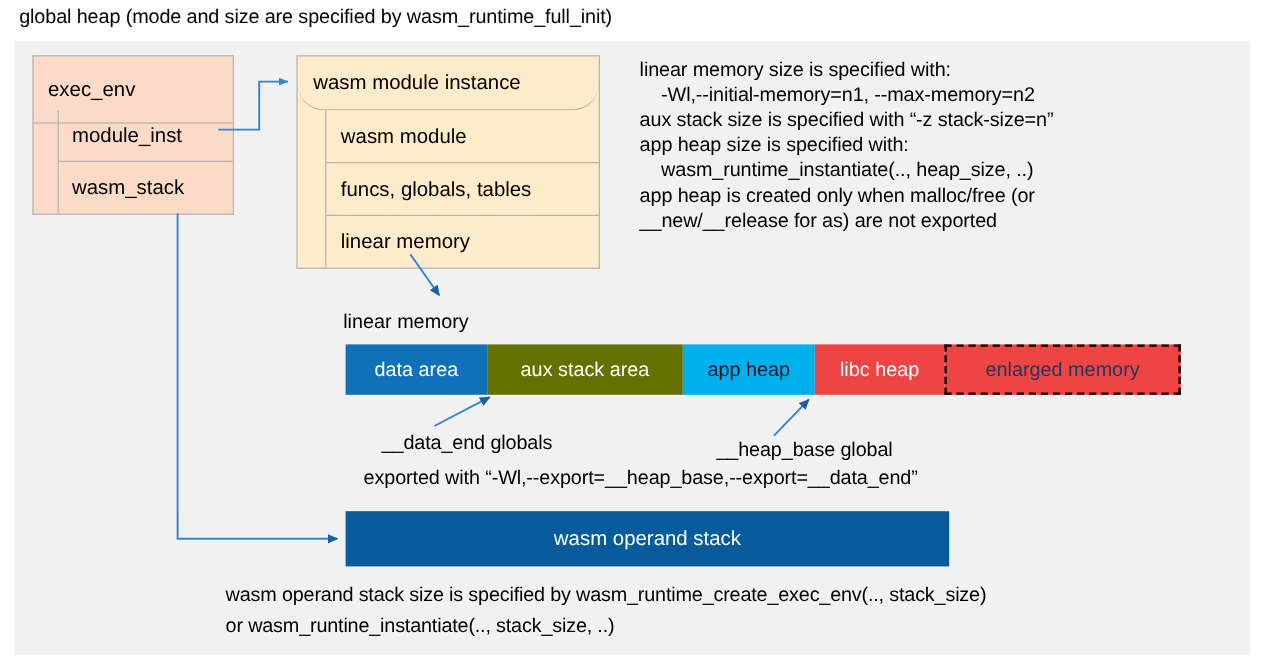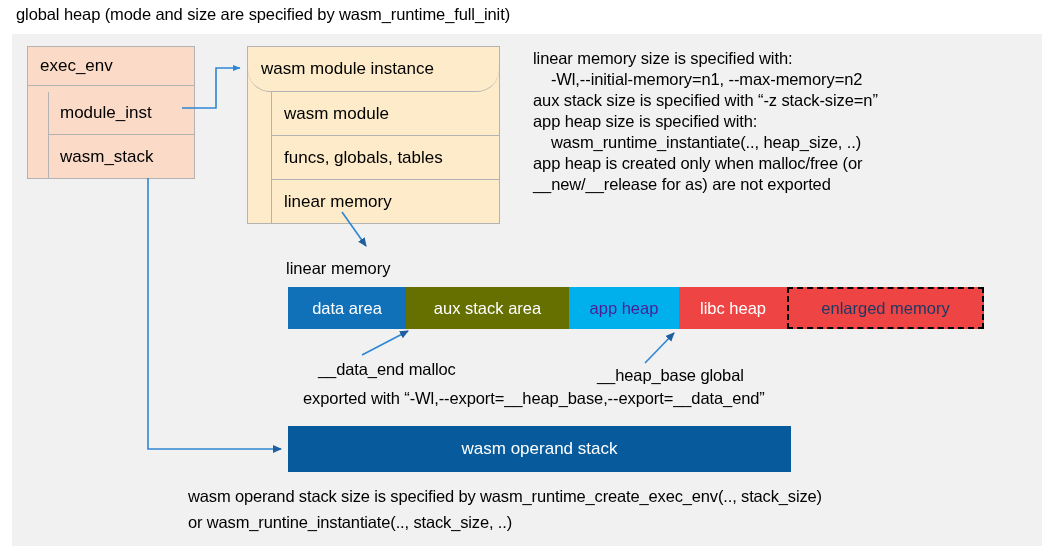--- a/index.html
+++ b/index.html
@@ -44,21 +44,21 @@
     top: 46px;
     width: 168px;
     height: 133px;
     box-sizing: border-box;
     border: 1px solid #b3b3b3;
     background: #fbdac7;
   }
   #exec-env-title {
     position: absolute;
     left: 0; top: 0;
-    width: 166px; height: 39px;
+    width: 166px; height: 56px;
     box-sizing: border-box;
     border-bottom: 1px solid #b3b3b3;
     display: flex; align-items: center;
     font-size: 17px; color: #000;
   }
   #exec-env-title .lbl { padding-left: 12px; }
   #exec-env-indent {
     position: absolute;
     left: 0; top: 45px;
     width: 21px; height: 86px;
@@ -252,26 +252,26 @@
 aux stack size is specified with “-z stack-size=n”
 app heap size is specified with:
     wasm_runtime_instantiate(.., heap_size, ..)
 app heap is created only when malloc/free (or
 __new/__release for as) are not exported</div>
 
   <div id="lm-caption">linear memory</div>
   <div id="mem-strip">
       <div class="mem-seg" style="width: 118px; background: rgb(16, 112, 184); color: rgb(255, 255, 255);">data area</div>
       <div class="mem-seg" style="width: 163px; background: rgb(102, 112, 0); color: rgb(255, 255, 255);">aux stack area</div>
-      <div class="mem-seg" style="width: 110px; background: rgb(0, 176, 236); color: #4c1d95;">app heap</div>
+      <div class="mem-seg" style="width: 110px; background: rgb(0, 176, 236); color: #0f172a;">app heap</div>
       <div class="mem-seg" style="width: 108px; background: #ef4444; color: rgb(255, 255, 255);">libc heap</div>
       <div class="mem-seg dashed" style="width: 197px; color: rgb(31, 56, 100);">enlarged memory</div>
     </div>
 
-  <div class="anno" id="anno-data-end">__data_end malloc</div>
+  <div class="anno" id="anno-data-end">__data_end globals</div>
   <div class="anno" id="anno-heap-base">__heap_base global</div>
   <div class="anno" id="anno-export">exported with “-Wl,--export=__heap_base,--export=__data_end”</div>
 
   <div id="operand-stack">
     <span>wasm operand stack</span>
   </div>
   <div id="bottom-note">wasm operand stack size is specified by wasm_runtime_create_exec_env(.., stack_size)
 or wasm_runtine_instantiate(.., stack_size, ..)</div>
 
   <svg id="connectors" viewBox="0 0 1054 547">

